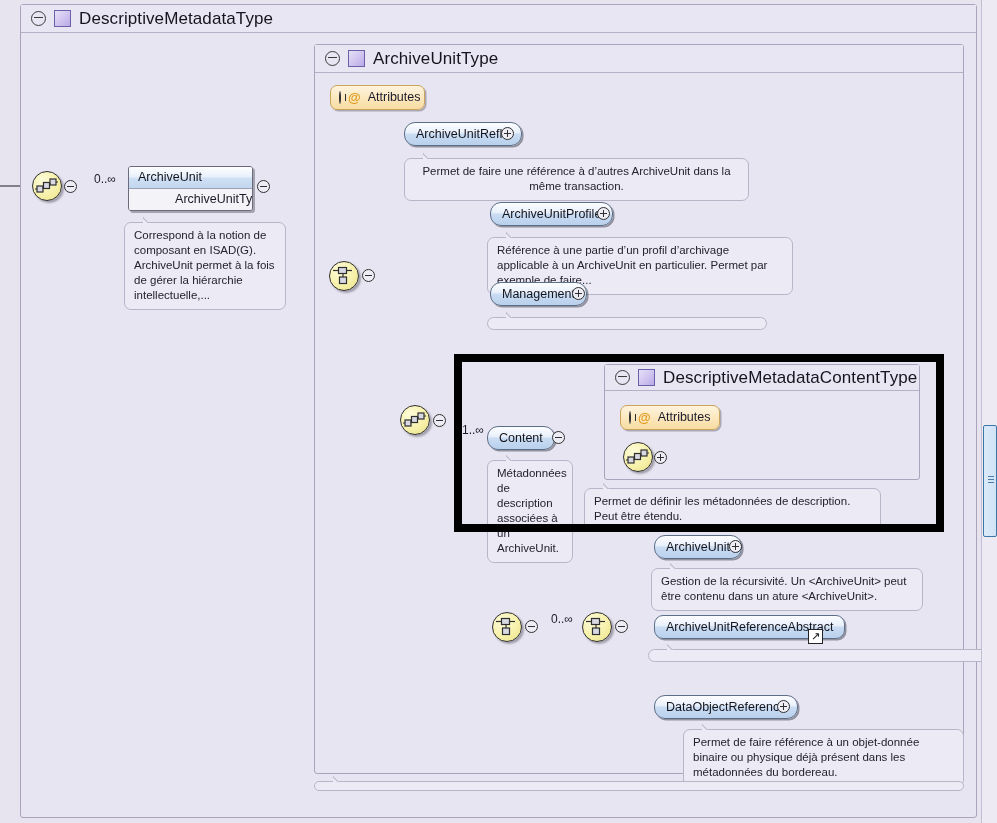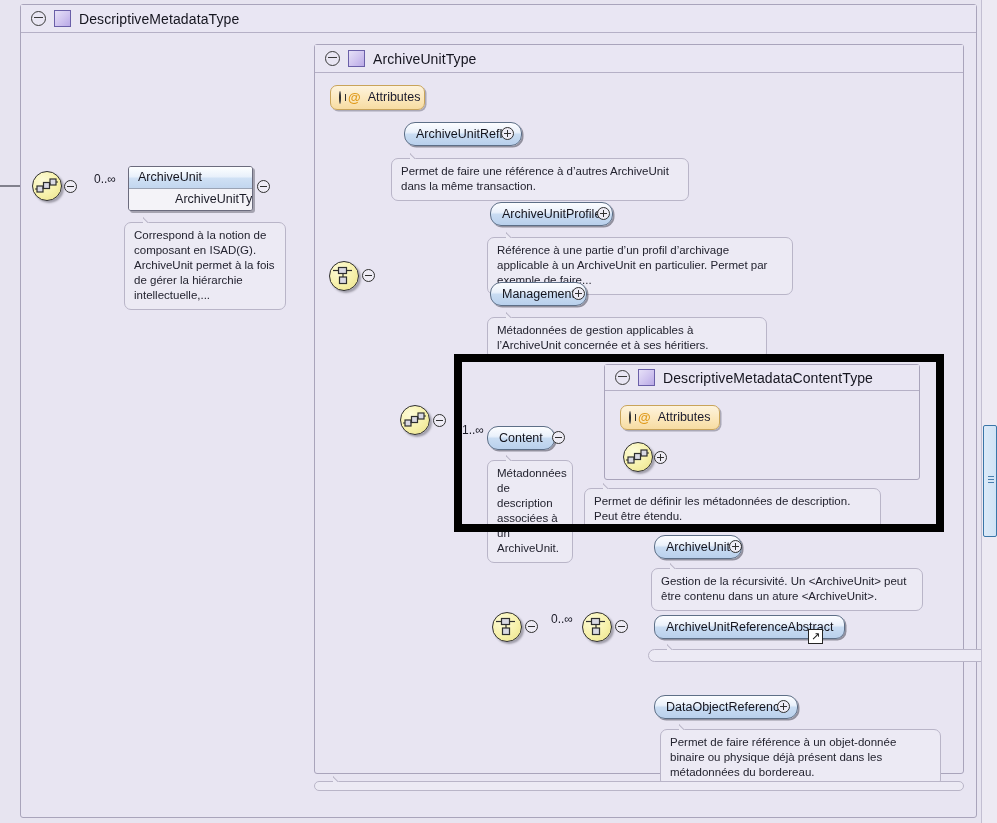--- a/index.html
+++ b/index.html
@@ -22,21 +22,21 @@
     box-sizing:border-box;
   }
   .panel>.panel-head{
     position:absolute;left:0;top:0;right:0;height:28px;
     border-bottom:1px solid #b5b0c6;
     background:#e9e6f3;
     display:flex;align-items:center;gap:8px;
     padding-left:10px;box-sizing:border-box;
     white-space:nowrap;
   }
-  .panel-title{font-size:14px;color:#15151f;letter-spacing:.1px;}
+  .panel-title{font-size:17px;color:#15151f;letter-spacing:.1px;}
 
   
   .tog{
     width:13px;height:13px;border-radius:50%;
     border:1px solid #3a3a3a;background:transparent;
     display:inline-block;position:relative;flex:none;
   }
   .tog::before{
     content:"";position:absolute;left:2px;right:2px;top:5px;
     height:1px;background:#3a3a3a;
@@ -383,41 +383,40 @@
   <div class="attr" style="left:330px;top:85px;width:95px;">
     <span class="pmtog plus" style="position:relative;left:0;top:0;"></span>
     <span class="at-sign">@</span>
     <span>Attributes</span>
   </div>
 
   <div class="el" style="left:404px;top:122px;">
     <span>ArchiveUnitRefId</span>
   </div>
   <div class="pmtog plus" style="left:501px;top:127px;"></div>
-  <div class="note" style="left:391px;top:158px;width:298px;">
+  <div class="note" style="left:404px;top:158px;width:345px;text-align:center;">
     <span class="tip"></span>
     <span>Permet de faire une référence à d’autres ArchiveUnit dans la même transaction.</span>
   </div>
 
   <div class="el" style="left:490px;top:202px;">
     <span>ArchiveUnitProfile</span>
   </div>
   <div class="pmtog plus" style="left:597px;top:207px;"></div>
   <div class="note" style="left:487px;top:237px;width:306px;">
     <span class="tip"></span>
     <span>Référence à une partie d’un profil d’archivage applicable à un ArchiveUnit en particulier. Permet par exemple de faire...</span>
   </div>
 
   <div class="el" style="left:490px;top:282px;">
     <span>Management</span>
   </div>
   <div class="pmtog plus" style="left:572px;top:287px;"></div>
   <div class="note" style="left:487px;top:317px;width:280px;">
     <span class="tip"></span>
-    <span>Métadonnées de gestion applicables à l’ArchiveUnit concernée et à ses héritiers.</span>
   </div>
 
   <div class="el" style="left:487px;top:426px;">
     <span>Content</span>
   </div>
   <div class="pmtog" style="left:552px;top:431px;"></div>
   <div class="note" style="left:487px;top:460px;width:86px;">
     <span class="tip"></span>
     <span>Métadonnées de description associées à un ArchiveUnit.</span>
   </div>
@@ -451,21 +450,21 @@
     <span>↗</span>
   </div>
   <div class="note" style="left:648px;top:649px;width:352px;">
     <span class="tip"></span>
   </div>
 
   <div class="el" style="left:654px;top:695px;">
     <span>DataObjectReference</span>
   </div>
   <div class="pmtog plus" style="left:777px;top:700px;"></div>
-  <div class="note" style="left:660px;top:729px;width:281px;">
+  <div class="note" style="left:683px;top:729px;width:281px;">
     <span class="tip"></span>
     <span>Permet de faire référence à un objet-donnée binaire ou physique déjà présent dans les métadonnées du bordereau.</span>
   </div>
 
   <div class="note" style="left:314px;top:781px;width:650px;padding:4px 9px;">
     <span class="tip"></span>
   </div>
 
   <div class="vscroll">
     <div class="vthumb" id="vthumb" style="top: 425px; height: 112px;">

